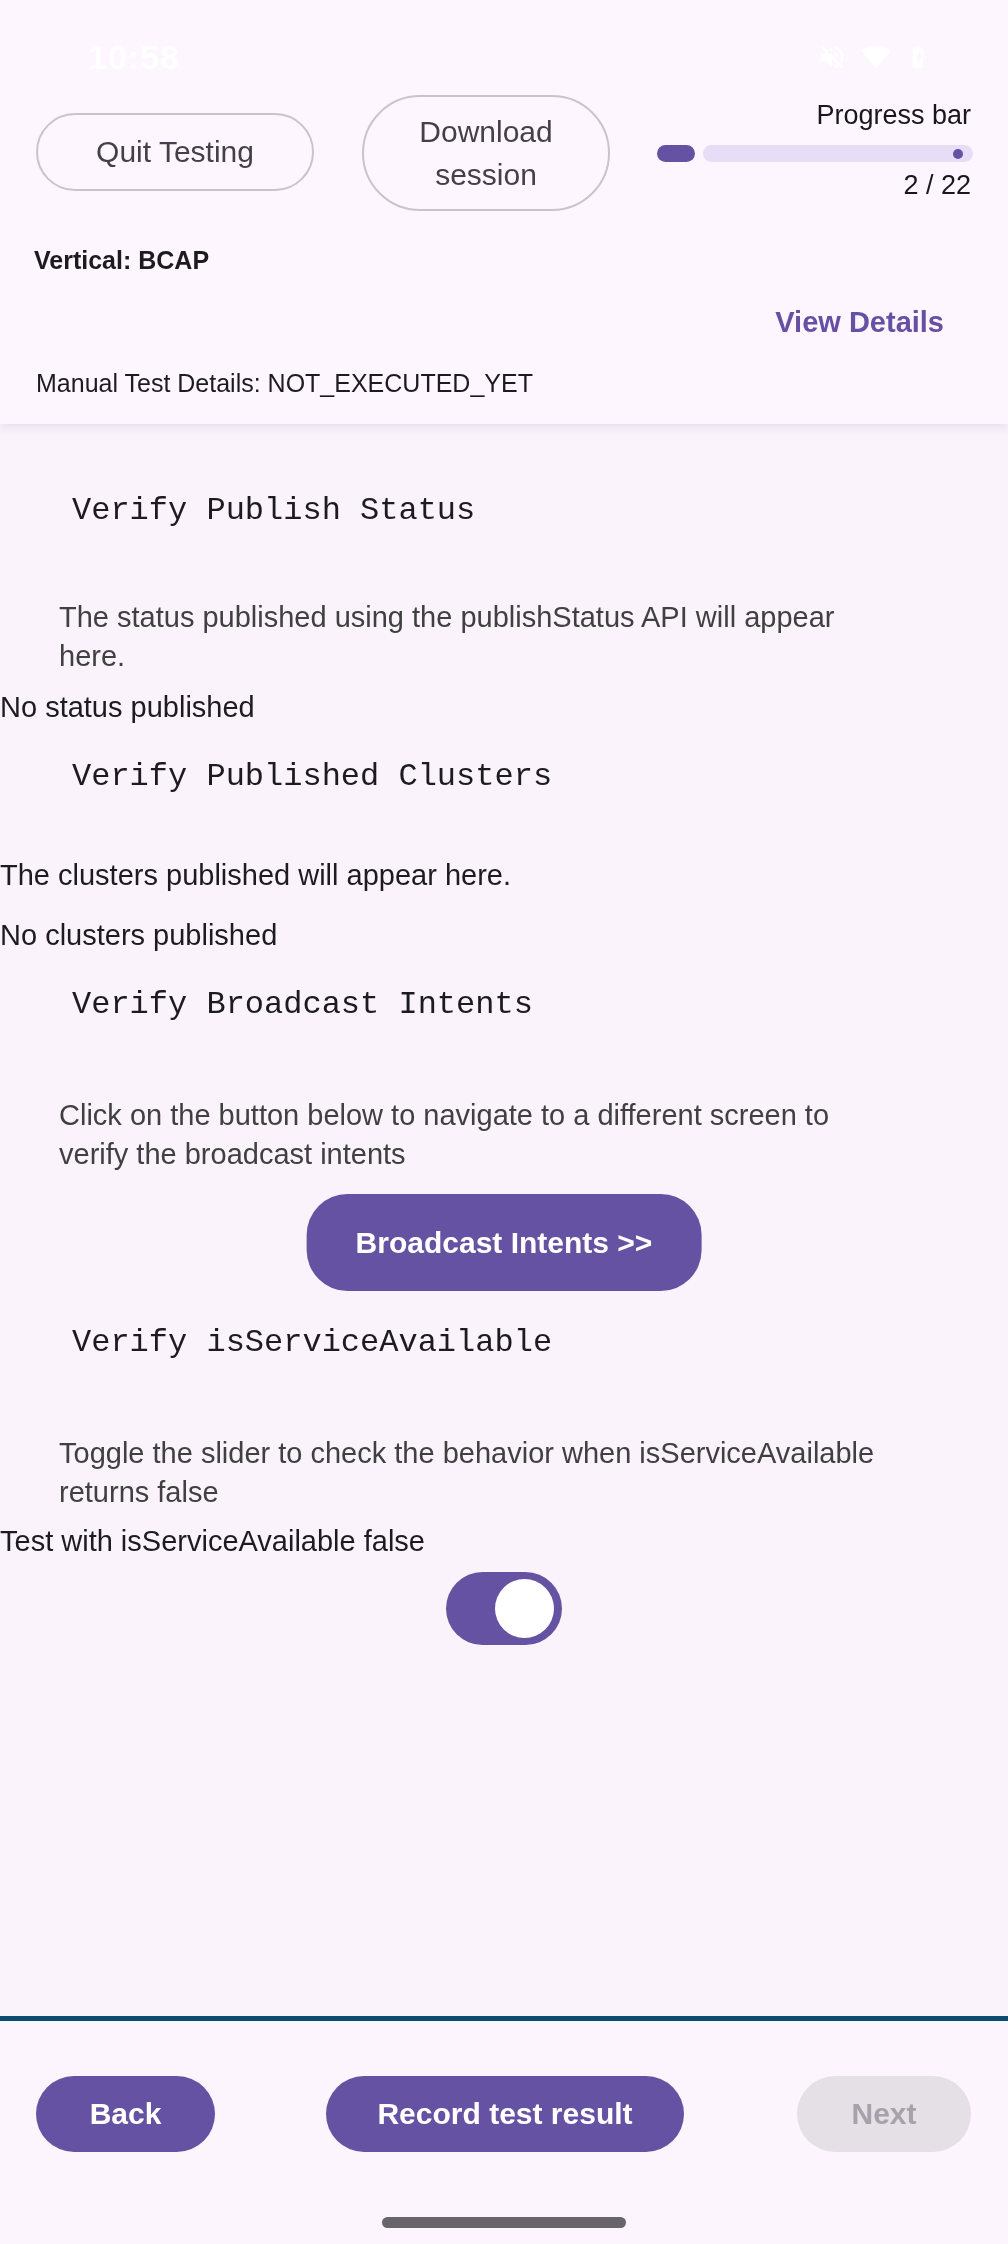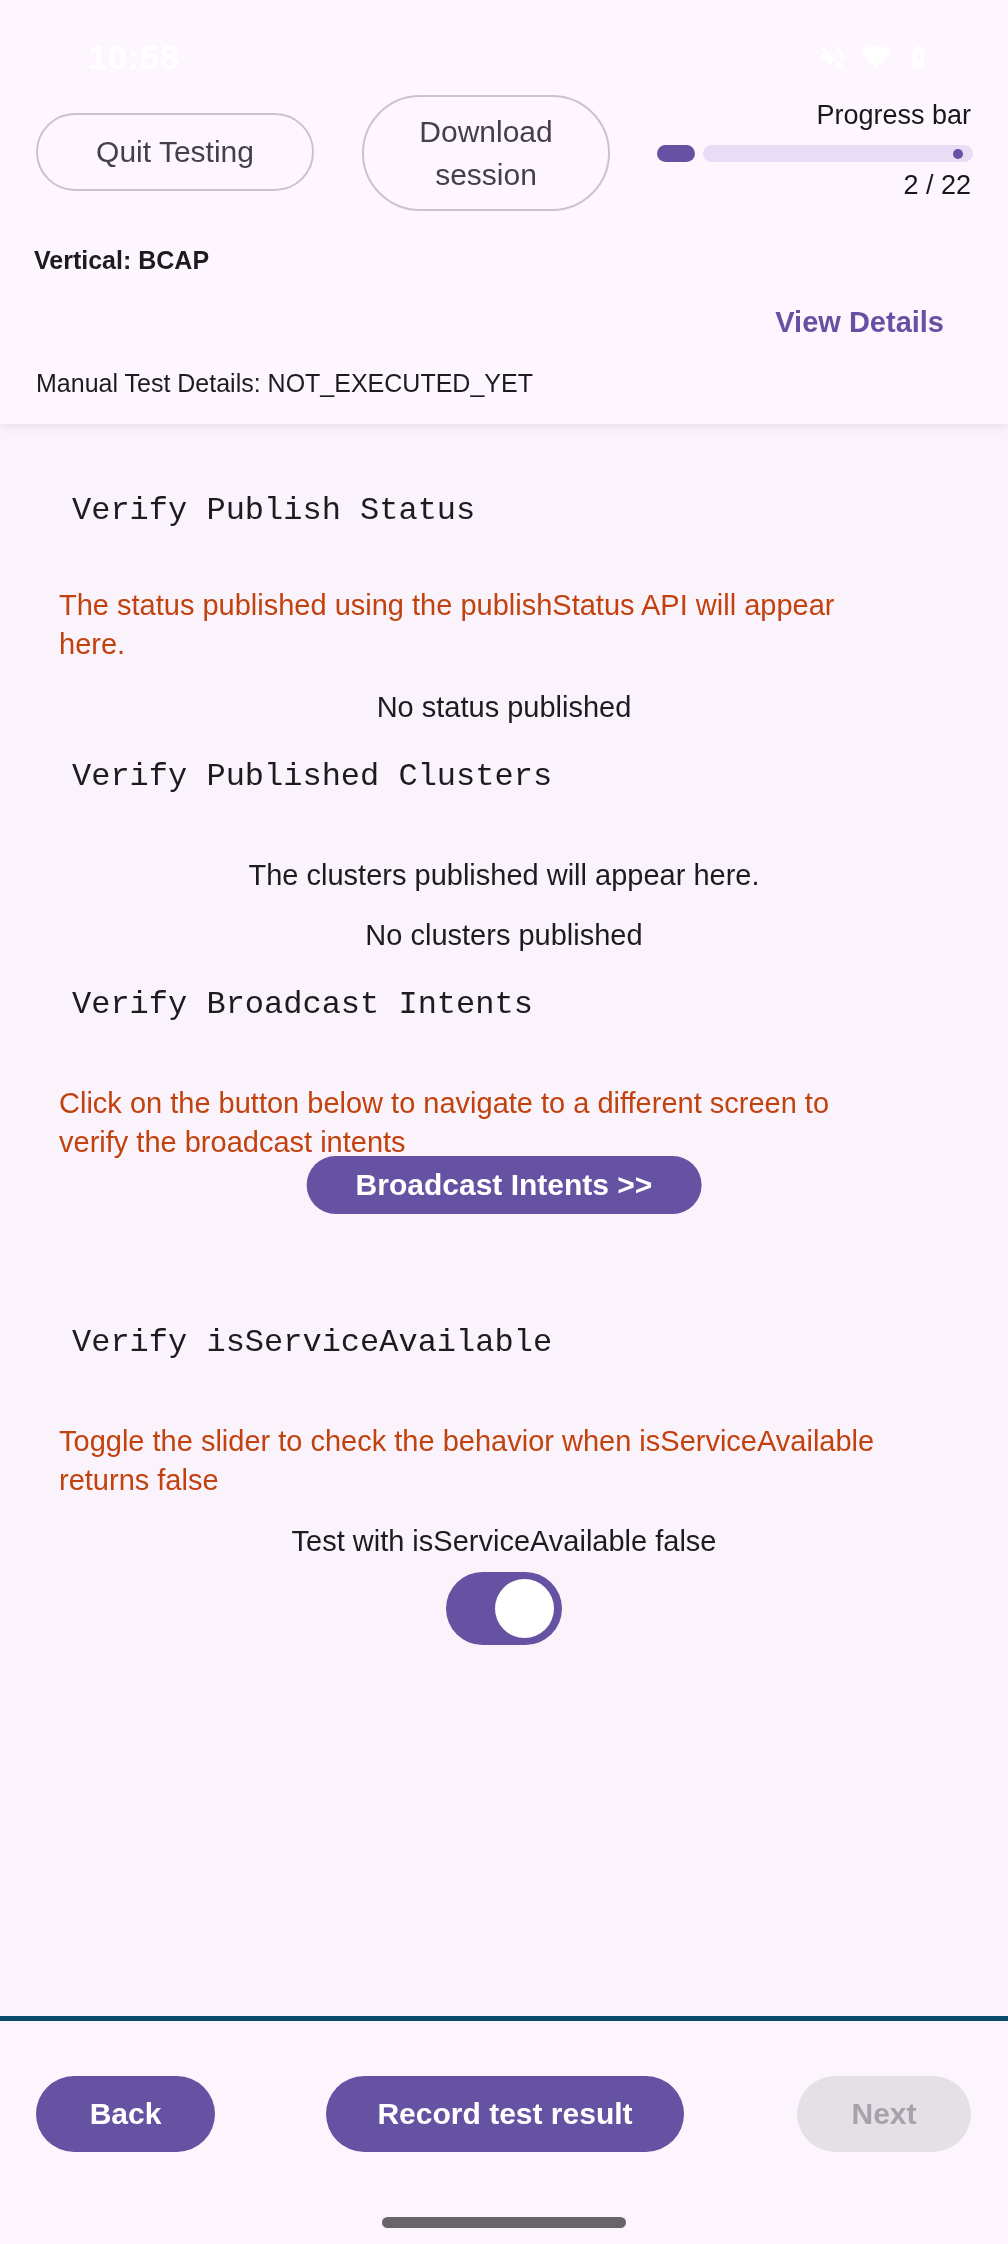--- a/index.html
+++ b/index.html
@@ -30,24 +30,24 @@
 
   .h-vertical { position:absolute; left:34px; top:246px; font-size:25px; font-weight:700; color:#1D1B20; }
   .h-test     { position:absolute; left:36px; top:307px; font-size:29px; color:#1D1B20; }
   .h-details  { position:absolute; right:64px; top:306px; font-size:29px; font-weight:700; color:#6750A4; cursor:pointer; }
   .h-manual   { position:absolute; left:36px; top:369px; font-size:25px; color:#1D1B20; }
 
   
   .content { position:absolute; left:0; top:424px; width:1008px; height:1592px; background:#FAF3FC; }
   .sec-h  { position:absolute; left:72px; font-family:"Liberation Mono","DejaVu Sans Mono",monospace;
             font-weight:400; font-size:32px; color:#1D1B20; white-space:nowrap; }
-  .body-p { position:absolute; left:59px; width:900px; font-size:29px; line-height:39px; color:#c2410c; white-space:pre-line; }
-  .center-p { position:absolute; left:0; right:0; text-align:center; font-size:29px; line-height:39px; color:#1D1B20; white-space:pre-line; }
+  .body-p { position:absolute; left:59px; width:900px; font-size:29px; line-height:39px; color:#404040; white-space:pre-line;margin-top:12px; }
+  .center-p { position:absolute; left:0; right:0; font-size:29px; line-height:39px; color:#1D1B20; white-space:pre-line; }
 
-  .cta { position:absolute; left:50%; transform:translateX(-50%); top:732px; height:58px; border:none; cursor:pointer;
+  .cta { position:absolute; left:50%; transform:translateX(-50%); top:770px; height:97px; border:none; cursor:pointer;
          border-radius:41px; background:#6552A2; color:#FFFFFF; font-size:30px; font-weight:600; font-family:inherit;
          padding:8px 49px; white-space:nowrap; }
 
   .switch { position:absolute; left:50%; transform:translateX(-50%); top:1148px; width:116px; height:73px;
             border-radius:37px; background:#C9C2D2; cursor:pointer; }
   .switch.on { background:#6552A2; }
   .thumb { position:absolute; top:7px; left:8px; width:59px; height:59px; border-radius:50%; background:#FFFFFF; transition:left .1s; }
   .switch.on .thumb { left:49px; }
 
   

